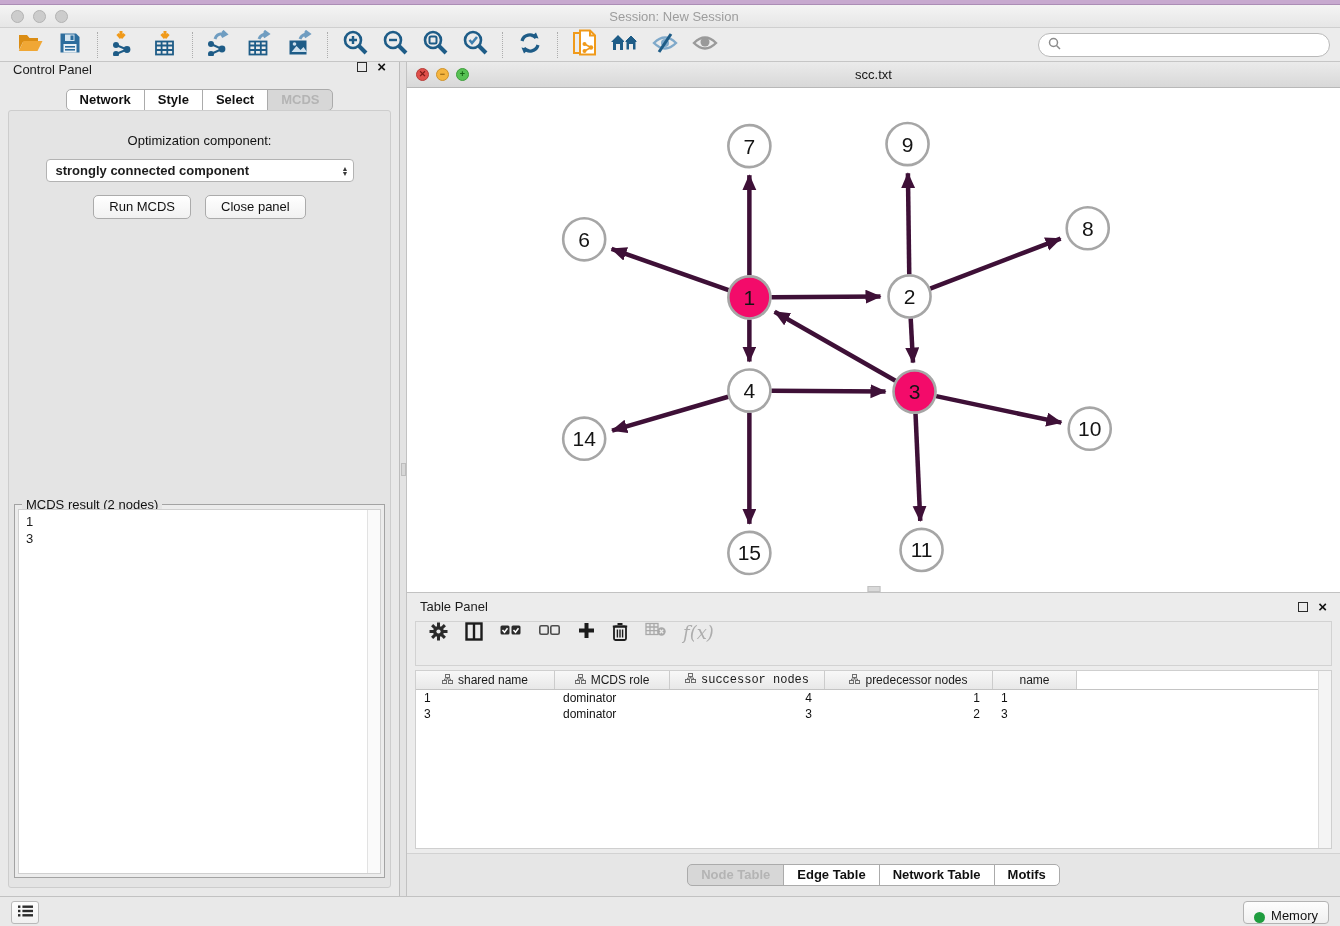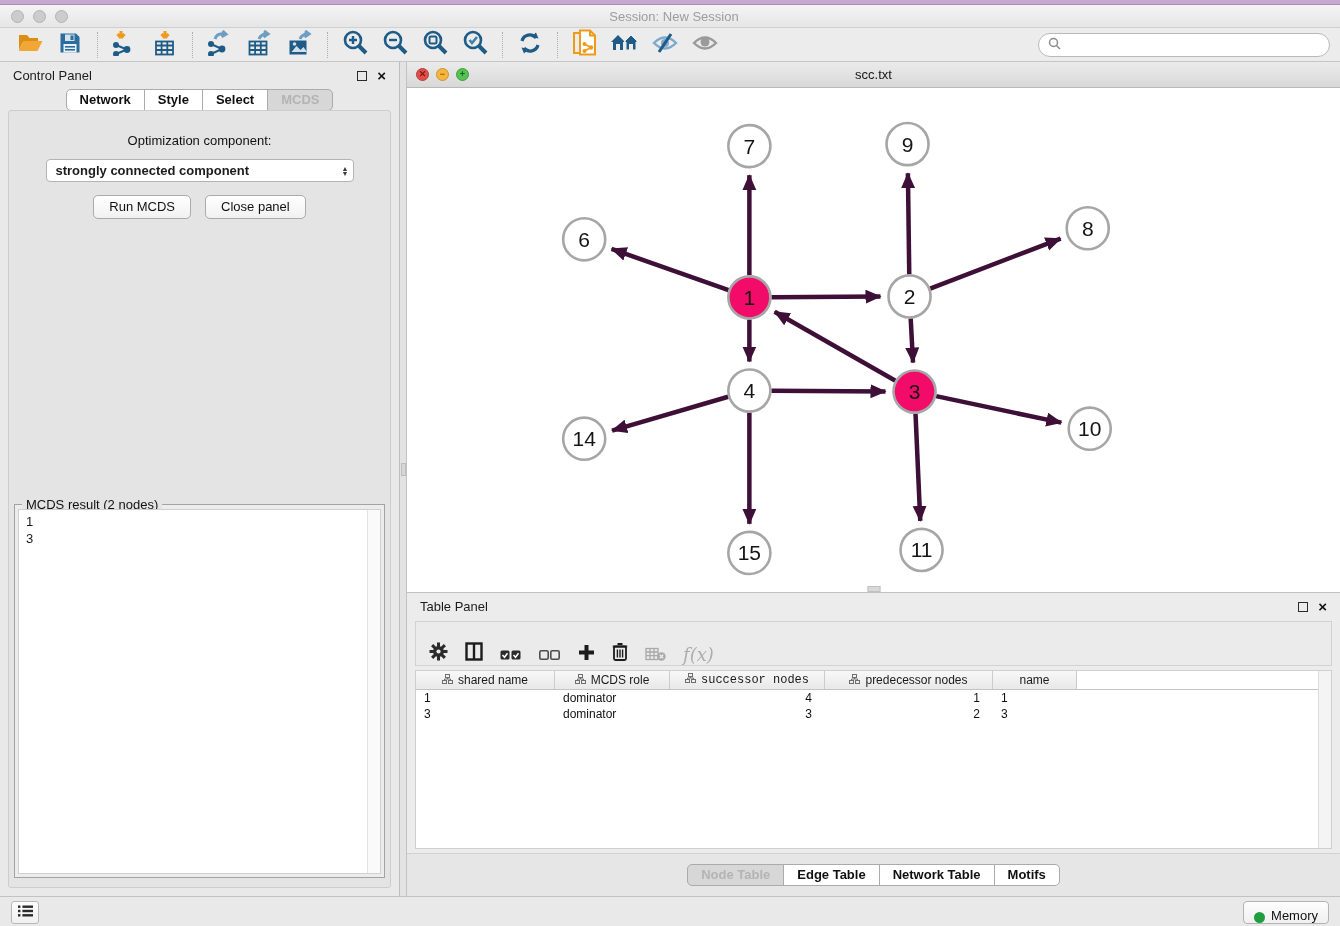--- a/index.html
+++ b/index.html
@@ -19,21 +19,21 @@
   .tb-btn { width:40px; height:30px; display:flex; align-items:center; justify-content:center; flex:0 0 auto; }
   .tb-sep { width:1px; height:26px; border-left:1px dotted #adadad; margin:0 7px; flex:0 0 auto; }
   .search-box { margin-left:auto; width:292px; height:24px; background:#fff; border:1px solid #b9b9b9;
     border-radius:13px; display:flex; align-items:center; padding:0 9px; gap:6px; }
   .search-box input { border:none; outline:none; flex:1; font-size:13px; background:transparent; }
 
   
   .main { display:flex; height:834px; }
   .control-panel { width:400px; background:#e9e9e9; border-right:1px solid #bdbdbd;
     display:flex; flex-direction:column; }
-  .panel-header { height:27px; display:flex; align-items:center; padding:0 13px; font-size:13px; color:#1b1b1b; }
+  .panel-header { height:27px; display:flex; padding:0 13px; font-size:13px; color:#1b1b1b; }
   .panel-header .spacer { flex:1; }
   .float-icon { width:10px; height:10px; border:1.6px solid #2b2b2b; margin-right:10px; background:transparent; }
   .close-glyph { font-size:15px; font-weight:bold; color:#111; line-height:10px; }
 
   .ui-tabs { display:flex; justify-content:center; }
   .ui-tab { border:1px solid #ababab; background:#fff; color:#101010; font-size:13px; font-weight:bold;
     padding:2px 13px 3px 13px; margin-left:-1px; line-height:15px; }
   .ui-tab:first-child { border-top-left-radius:5px; border-bottom-left-radius:5px; margin-left:0; }
   .ui-tab:last-child { border-top-right-radius:5px; border-bottom-right-radius:5px; }
   .ui-tab.active { background:#d7d7d7; color:#b4b4b4; }
@@ -74,21 +74,21 @@
   .net-title { position:absolute; left:0; right:0; text-align:center; font-size:13px; color:#151515; }
   .net-canvas { flex:1; background:#ffffff; position:relative; }
   .net-canvas svg { position:absolute; inset:0; }
   .canvas-grip { position:absolute; left:50%; bottom:0; width:13px; height:6px; transform:translateX(-50%);
     background:#d9d9d9; border:1px solid #c0c0c0; }
 
   
   .table-panel { flex:1; display:flex; flex-direction:column; background:#ececec; border-top:1px solid #c2c2c2; }
   .tp-header { height:27px; display:flex; align-items:center; padding:0 13px; font-size:13px; }
   .tp-toolbar { height:45px; margin:1px 8px 0 8px; background:#ebebeb; border:1px solid #d2d2d2;
-    display:flex; align-items:flex-end; gap:17px; padding:0 13px; }
+    display:flex; align-items:flex-start; gap:17px; padding:0 13px; }
   .fx-label { font-family:"DejaVu Serif", serif; font-style:italic; font-size:18px; color:#adadad; }
   .tp-table { flex:1; margin:4px 8px 0 8px; background:#fff; border:1px solid #cfcfcf; position:relative; overflow:hidden; }
   .tbl-head { display:flex; height:19px; border-bottom:1px solid #c4c4c4; }
   .th-cell { background:linear-gradient(#f8f8f8,#e8e8e8); border-right:1px solid #cccccc; display:flex;
     align-items:center; justify-content:center; gap:5px; font-size:12px; color:#1a1a1a; }
   .tbl-row { display:flex; height:16px; font-size:12px; color:#111; }
   .td-cell { overflow:hidden; white-space:nowrap; }
   .tbl-scroll { position:absolute; right:0; top:0; bottom:0; width:13px; background:#f4f4f4; border-left:1px solid #dcdcdc; }
   .tp-tabs-strip { height:43px; display:flex; align-items:center; justify-content:center;
     background:#e6e6e6; border-top:1px solid #d2d2d2; margin-top:4px; }

